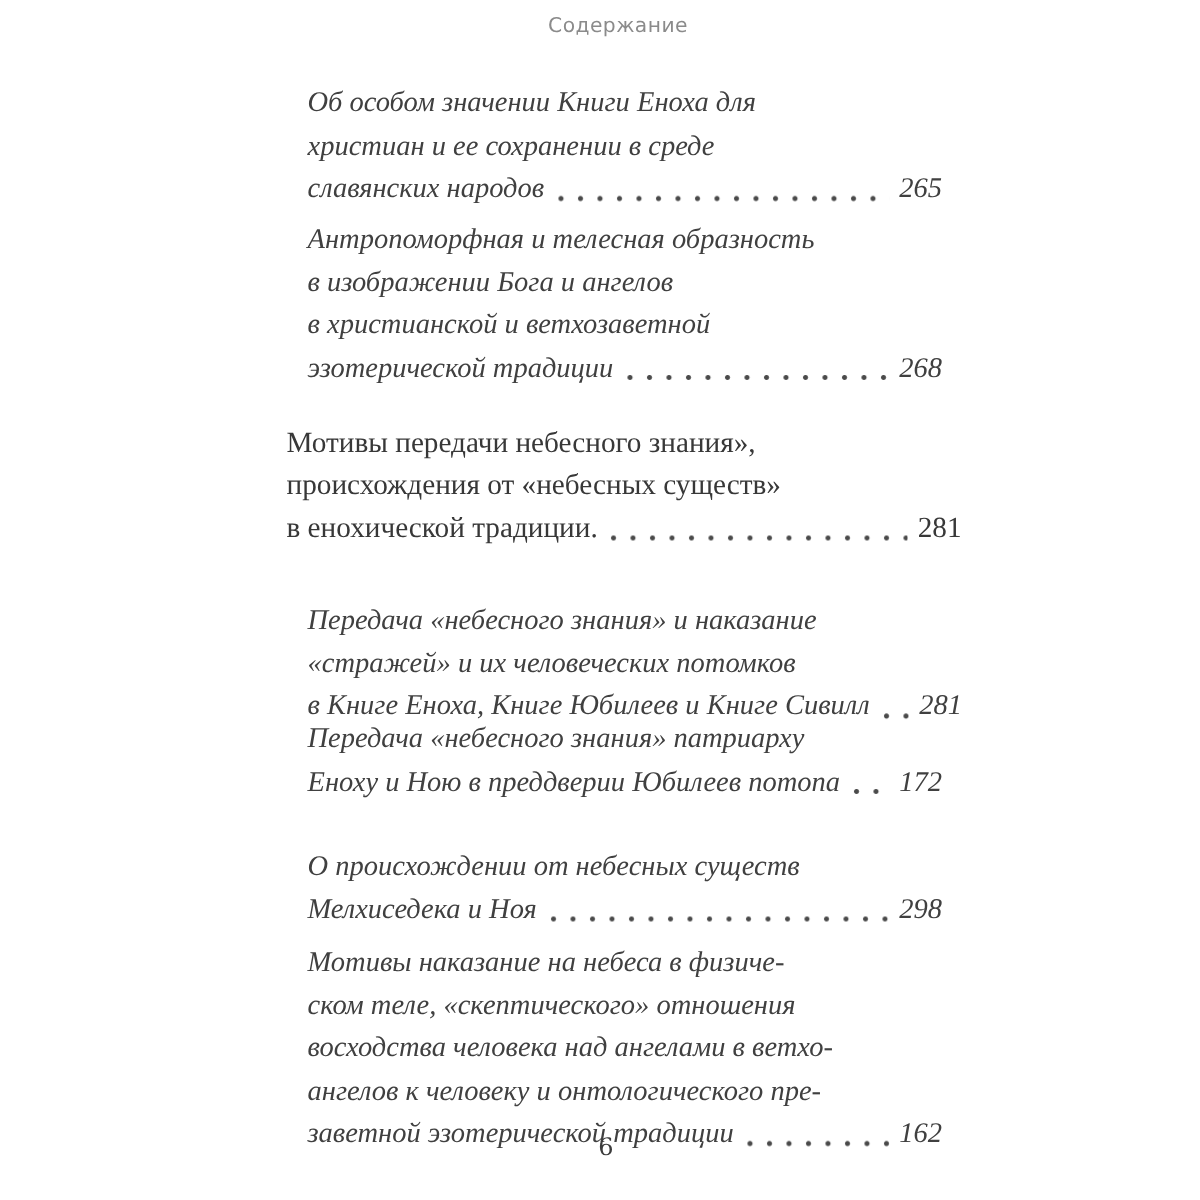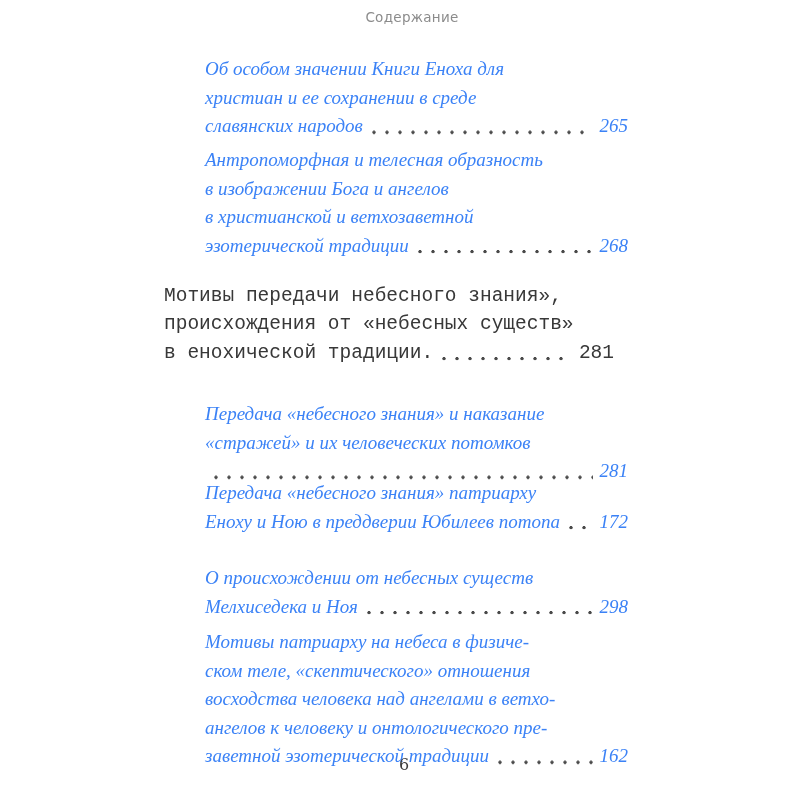--- a/index.html
+++ b/index.html
@@ -14,32 +14,32 @@
     position: absolute;
     top: 9px; left: 0; width: 824px;
     text-align: center;
     font-family: "DejaVu Sans", "Liberation Sans", sans-serif;
     font-size: 13.5px;
     letter-spacing: 0.3px;
     color: #8b8b8b;
   }
   .entry {
     position: absolute;
-    color: #3b82f6;
+    color: #404040;
   }
   .entry.sub {
     left: 205px; width: 423px;
     font-family: "Liberation Serif", serif;
     font-style: italic;
     font-size: 19px;
     line-height: 28.5px;
   }
   .entry.main {
-    left: 164px; width: 450px;
-    font-family: Liberation Mono, monospace;
+    left: 191px; width: 450px;
+    font-family: Liberation Serif, serif;
     font-style: normal;
     font-size: 19.5px;
     line-height: 28.4px;
     color: #383838;
   }
   .line { white-space: nowrap; }
   .lastline {
     display: flex;
     align-items: flex-end;
     white-space: nowrap;
@@ -95,20 +95,21 @@
     <span>в енохической традиции.</span>
     <span class="leader"></span>
     <span class="pagenum">281</span>
   </div>
 </div>
 
 <div class="entry sub" style="top:400px">
   <div class="line">Передача «небесного знания» и наказание</div>
   <div class="line">«стражей» и их человеческих потомков</div>
   <div class="lastline">
+    <span>в Книге Еноха, Книге Юбилеев и Книге Сивилл</span>
     <span class="leader"></span>
     <span class="pagenum">281</span>
   </div>
 </div>
 
 <div class="entry sub" style="top:479px">
   <div class="line">Передача «небесного знания» патриарху</div>
   <div class="lastline">
     <span>Еноху и Ною в преддверии Юбилеев потопа</span>
     <span class="leader"></span>
@@ -119,21 +120,21 @@
 <div class="entry sub" style="top:564px">
   <div class="line">О происхождении от небесных существ</div>
   <div class="lastline">
     <span>Мелхиседека и Ноя</span>
     <span class="leader"></span>
     <span class="pagenum">298</span>
   </div>
 </div>
 
 <div class="entry sub" style="top:628px">
-  <div class="line">Мотивы патриарху на небеса в физиче-</div>
+  <div class="line">Мотивы наказание на небеса в физиче-</div>
   <div class="line">ском теле, «скептического» отношения</div>
   <div class="line">восходства человека над ангелами в ветхо-</div>
   <div class="line">ангелов к человеку и онтологического пре-</div>
   <div class="lastline">
     <span>заветной эзотерической традиции</span>
     <span class="leader"></span>
     <span class="pagenum">162</span>
   </div>
 </div>
 

